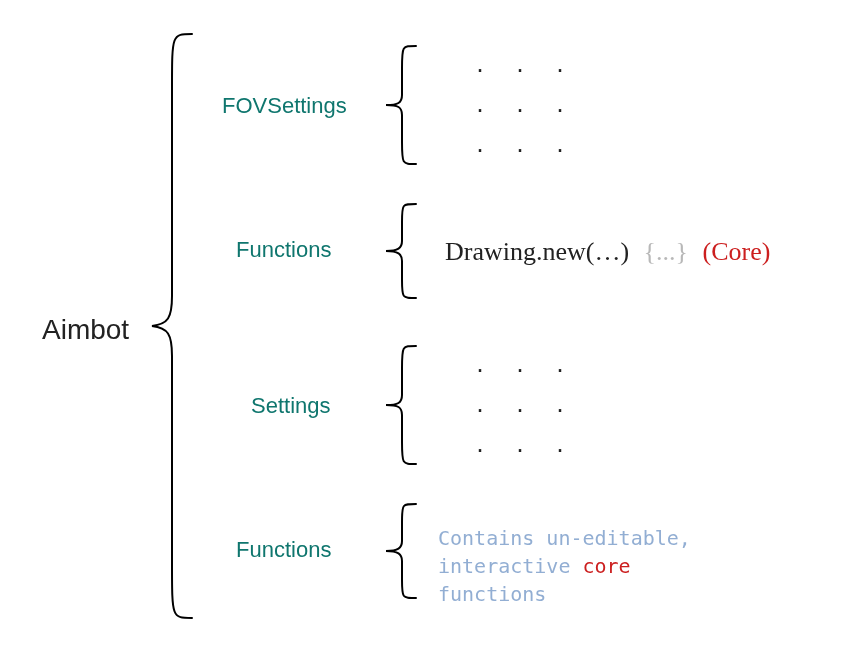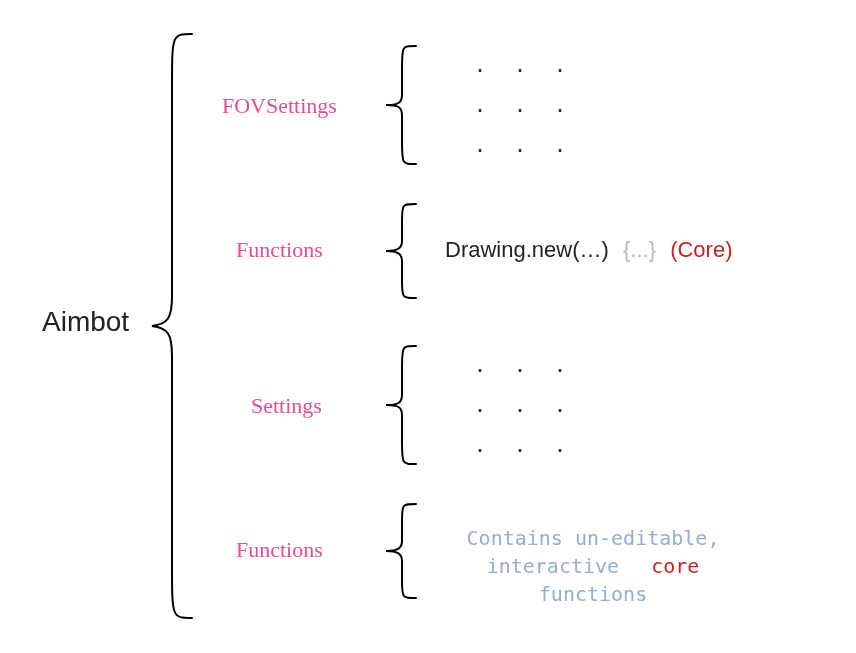--- a/index.html
+++ b/index.html
@@ -7,67 +7,66 @@
       width: 856px;
       height: 653px;
       background: #fff;
       font-family: "Segoe UI", "Helvetica Neue", Arial, sans-serif;
       position: relative;
       overflow: hidden;
     }
     .root-label {
       position: absolute;
       left: 42px;
-      top: 306px;
+      top: 314px;
       font-size: 28px;
       color: #222;
     }
     .brace {
       position: absolute;
       stroke: #000;
       fill: none;
       stroke-width: 2;
       stroke-linecap: round;
     }
     .child-label {
       position: absolute;
       font-size: 22px;
-      color: #ec4899;
-      font-family: Liberation Serif, serif;
+      color: #0f766e;
+      font-family: Liberation Sans, sans-serif;
     }
     .dots-grid {
       position: absolute;
       display: grid;
       grid-template-columns: repeat(3, 40px);
       grid-template-rows: repeat(3, 40px);
       justify-items: center;
       align-items: center;
       font-family: "Consolas", "Menlo", monospace;
       font-size: 20px;
       color: #222;
     }
     .inline-row {
       position: absolute;
-      font-family: Liberation Sans, sans-serif;
-      font-size: 22px;
+      font-family: Liberation Serif, serif;
+      font-size: 26px;
       white-space: nowrap;
     }
     .black { color: #222; }
     .grey { color: #b8b8b8; }
     .red { color: #cc1f1f; }
     .blue-desc {
       position: absolute;
       font-family: "Consolas", "Menlo", monospace;
       font-size: 20px;
       color: #92aed3;
-      text-align: center;
       width: 310px;
       line-height: 1.4;
     }
-    .blue-desc .core-word { color: #cc1f1f; margin-left: 20px; }
+    .blue-desc .core-word { color: #cc1f1f; }
   </style>
 </head>
 <body>
 
 <div class="root-label">Aimbot</div>
 
 <svg class="brace" style="left:146px; top:28px;" width="50" height="596" viewBox="0 0 50 596">
   <path d="M46,6 C26,6 26,6 26,60 L26,268 C26,290 22,296 6,298 C22,300 26,306 26,328 L26,536 C26,590 26,590 46,590"></path>
 </svg>
 

